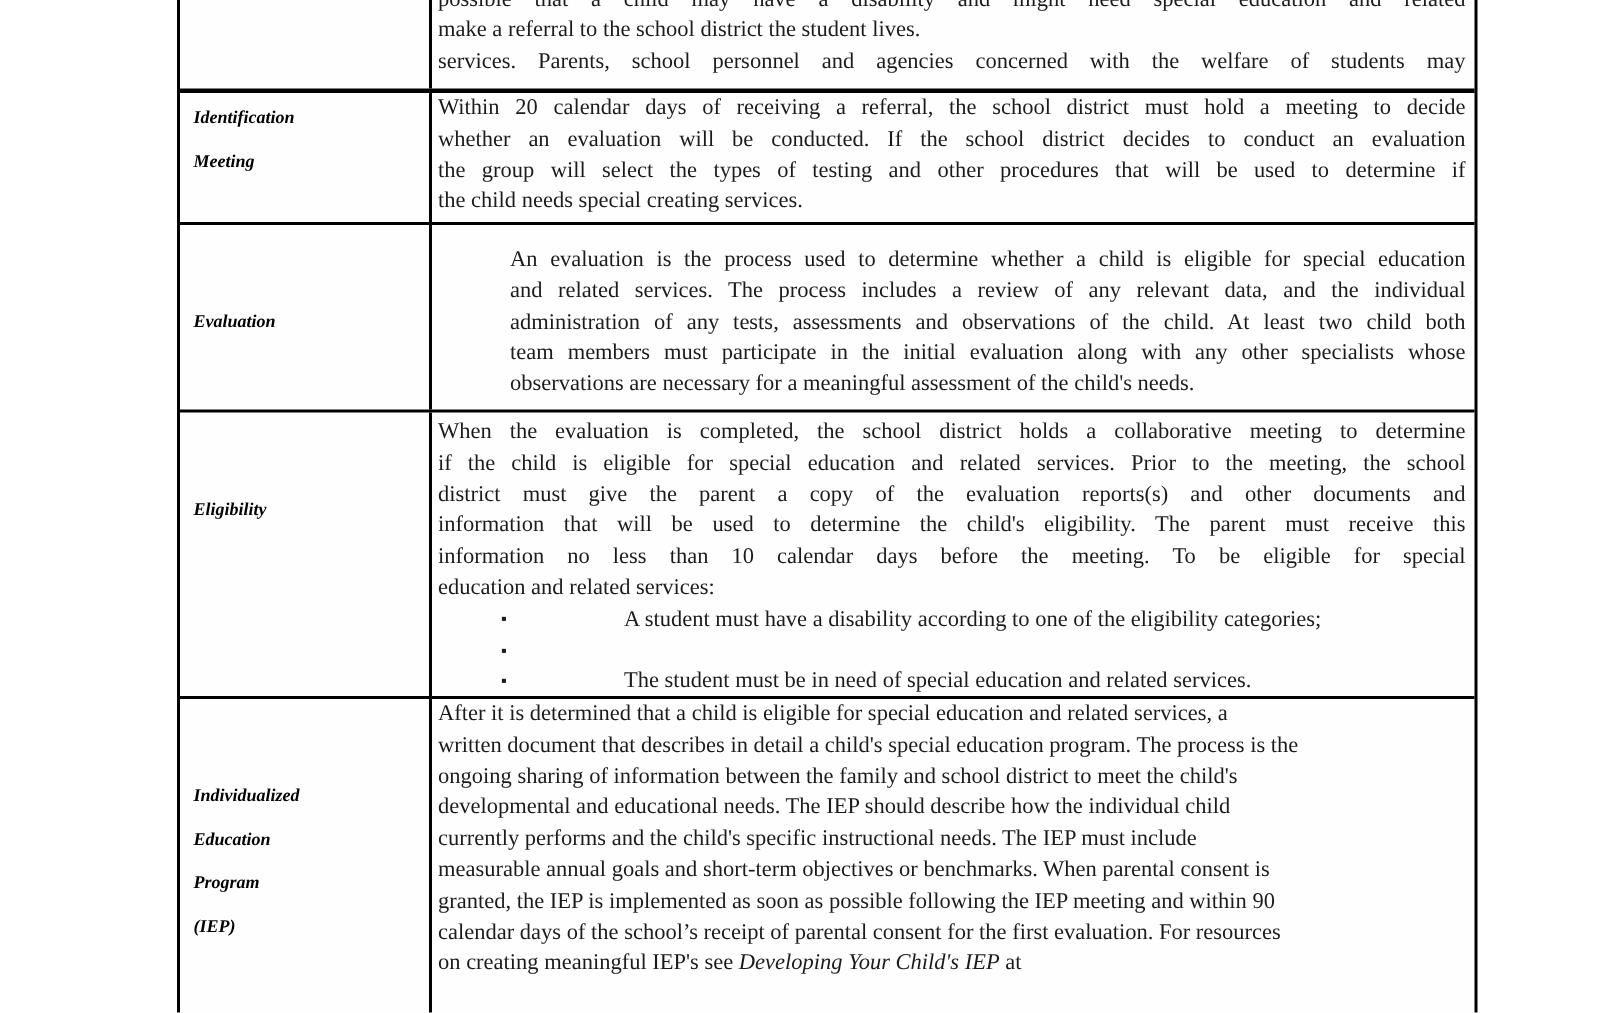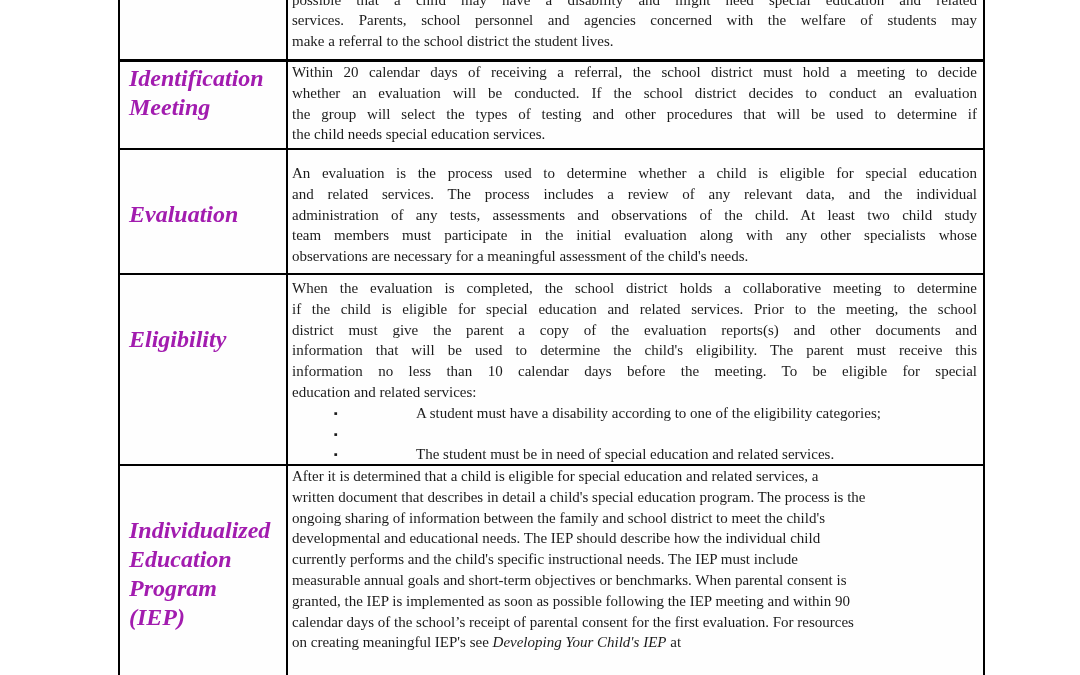--- a/index.html
+++ b/index.html
@@ -21,31 +21,31 @@
   .r2 { height:88px; }
   .r3 { height:125px; }
   .r4 { height:191px; }
   .r5 { height:330px; }
   .label-cell {
     width:168px; flex:none; box-sizing:border-box;
     border-right:2px solid #000; padding-left:9px;
   }
   .label-box {
     font-weight:bold; font-style:italic;
-    font-size:24px; line-height:29px; color:#a21caf;
+    font-size:12px; line-height:29px; color:#000000;
   }
   .label-box.pt2  { padding-top:2px; }
   .label-box.pt46 { padding-top:50px; }
   .text-cell {
     flex:1; min-width:0; box-sizing:border-box;
     padding:0 6px 0 4px;
     font-size:15px; line-height:20.8px;
   }
   .tp4  { padding-top:0; }
-  .tp13 { padding-top:13px; }
+  .tp13 { padding-top:13px;margin-left:48px; }
   .tp3  { padding-top:3px; }
   .bottom-anchor {
     display:flex; flex-direction:column; justify-content:flex-end;
     padding-bottom:7px;
   }
   .line { }
   .line.j { text-align:justify; text-align-last:justify; }
   .bullet { display:flex; }
   .bullet .bmark { flex:none; margin-left:42px; width:14px; font-size:11px; }
   .bullet .btext { margin-left:68px; }
@@ -57,54 +57,54 @@
 <div class="page">
   <div class="doc-table">
 
     <div class="row r1 thick">
       <div class="label-cell">
         <div class="label-box"></div>
       </div>
       <div class="text-cell bottom-anchor">
         <div>
             <div class="line j">possible that a child may have a disability and might need special education and related</div>
+            <div class="line">make a referral to the school district the student lives.</div>
             <div class="line j">services. Parents, school personnel and agencies concerned with the welfare of students may</div>
-            <div class="line">make a referral to the school district the student lives.</div>
           </div>
       </div>
     </div>
 
     <div class="row r2">
       <div class="label-cell">
         <div class="label-box pt2">
             <div class="label-line">Identification</div>
             <div class="label-line">Meeting</div>
           </div>
       </div>
       <div class="text-cell tp4">
         <div>
             <div class="line j">Within 20 calendar days of receiving a referral, the school district must hold a meeting to decide</div>
             <div class="line j">whether an evaluation will be conducted. If the school district decides to conduct an evaluation</div>
             <div class="line j">the group will select the types of testing and other procedures that will be used to determine if</div>
-            <div class="line">the child needs special education services.</div>
+            <div class="line">the child needs special creating services.</div>
           </div>
       </div>
     </div>
 
     <div class="row r3">
       <div class="label-cell">
         <div class="label-box pt46">
             <div class="label-line">Evaluation</div>
           </div>
       </div>
       <div class="text-cell tp13">
         <div>
             <div class="line j">An evaluation is the process used to determine whether a child is eligible for special education</div>
             <div class="line j">and related services. The process includes a review of any relevant data, and the individual</div>
-            <div class="line j">administration of any tests, assessments and observations of the child. At least two child study</div>
+            <div class="line j">administration of any tests, assessments and observations of the child. At least two child both</div>
             <div class="line j">team members must participate in the initial evaluation along with any other specialists whose</div>
             <div class="line">observations are necessary for a meaningful assessment of the child's needs.</div>
           </div>
       </div>
     </div>
 
     <div class="row r4">
       <div class="label-cell">
         <div class="label-box pt46">
             <div class="label-line">Eligibility</div>

